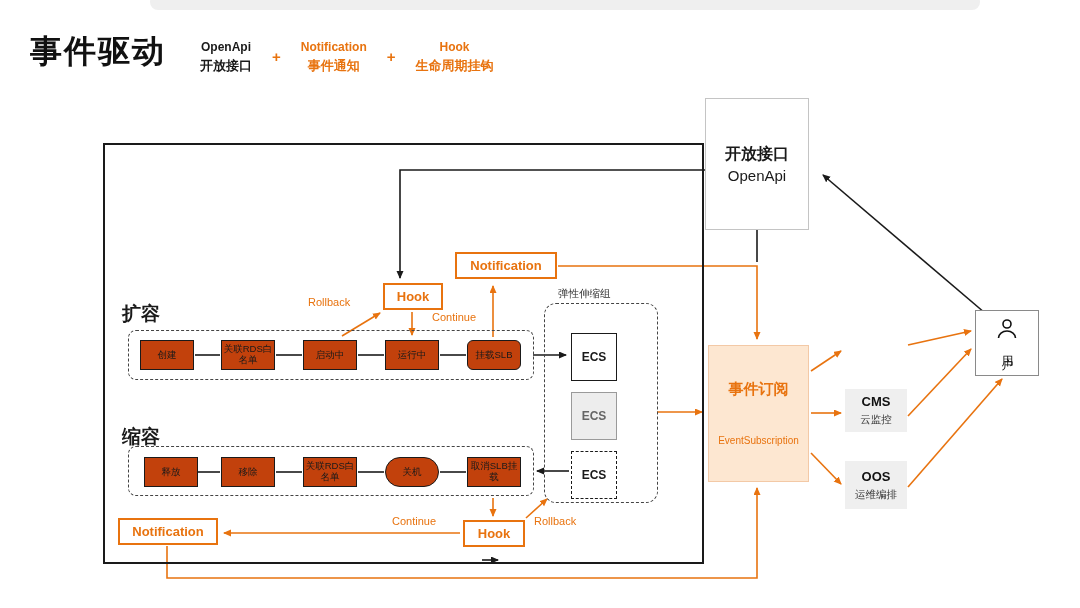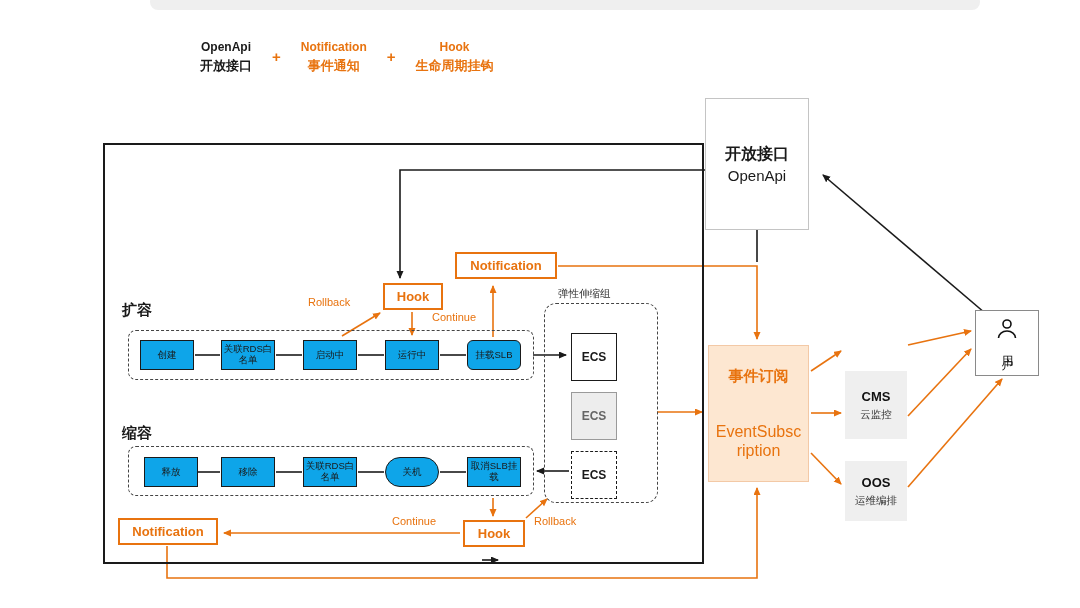--- a/index.html
+++ b/index.html
@@ -13,36 +13,36 @@
   .lg-item{display:flex;flex-direction:column;align-items:center;gap:3px;}
   .lg-en{font-size:12px;font-weight:bold;}
   .lg-zh{font-size:13px;font-weight:bold;}
   .lg-plus{font-size:15px;font-weight:bold;color:#E8730F;margin-top:8px;}
   .orange{color:#E8730F;}
   .mainrect{position:absolute;left:103px;top:143px;width:597px;height:417px;border:2px solid #1a1a1a;}
   .openapi-box{position:absolute;left:705px;top:98px;width:102px;height:130px;border:1px solid #c4c4c4;background:#fff;
     display:flex;flex-direction:column;align-items:center;justify-content:center;gap:2px;}
   .openapi-zh{font-size:16px;font-weight:bold;}
   .openapi-en{font-size:15px;}
-  .seclabel{position:absolute;font-size:15px;font-weight:bold;}
+  .seclabel{position:absolute;font-size:19px;font-weight:bold;}
   .dashed{position:absolute;border:1.2px dashed #444;border-radius:8px;}
-  .step{position:absolute;width:54px;height:30px;border:1.5px solid #1a1a1a;background:#0ea5e9;
+  .step{position:absolute;width:54px;height:30px;border:1.5px solid #1a1a1a;background:#c2410c;
     display:flex;align-items:center;justify-content:center;text-align:center;font-size:9.5px;line-height:1.15;padding:1px;box-sizing:border-box;}
   .grouplabel{position:absolute;left:558px;top:287px;font-size:10.5px;color:#333;}
   .ecs{position:absolute;left:571px;width:46px;height:48px;border:1.5px solid #1a1a1a;background:#fff;
     display:flex;align-items:center;justify-content:center;font-size:12px;font-weight:600;box-sizing:border-box;}
   .ecs.gray{background:#ededed;border-color:#9a9a9a;color:#666;}
   .ecs.dash{border-style:dashed;}
   .obox{position:absolute;border:2px solid #E8730F;color:#E8730F;font-weight:bold;background:#fff;
     display:flex;align-items:center;justify-content:center;font-size:13px;box-sizing:border-box;}
   .flabel{position:absolute;color:#E8730F;font-size:11px;}
   .es-box{position:absolute;left:708px;top:345px;width:101px;height:137px;background:#FDE7D1;border:1px solid #f3c9a6;
     color:#E8730F;display:flex;flex-direction:column;align-items:center;justify-content:center;text-align:center;padding:0 6px;box-sizing:border-box;gap:3px;}
   .es-title{font-size:15px;font-weight:bold;}
-  .es-sub{font-size:16px;word-break:break-all;line-height:1.2;margin-top:33px;}
+  .es-sub{font-size:10px;word-break:break-all;line-height:1.2;margin-top:33px;}
   .svc{position:absolute;left:845px;width:62px;background:#efefef;display:flex;flex-direction:column;align-items:center;justify-content:center;gap:4px;}
   .svc-name{font-size:13px;font-weight:bold;color:#111;}
   .svc-desc{font-size:10.5px;color:#333;}
   .user-box{position:absolute;left:975px;top:310px;width:64px;height:66px;border:1px solid #8a8a8a;background:#fff;
     display:flex;flex-direction:column;align-items:center;padding-top:7px;gap:2px;box-sizing:border-box;}
   .user-label{writing-mode:vertical-rl;font-size:12px;letter-spacing:2px;color:#111;}
   svg.wires{position:absolute;left:0;top:0;z-index:1;}
   .stage > div, .stage > h1{z-index:2;}
 </style>
 </head>
@@ -89,20 +89,21 @@
       <path d="M811 413 H841" marker-end="url(#ao)"></path>
       <path d="M811 453 L841 484" marker-end="url(#ao)"></path>
       <path d="M908 345 L971 331" marker-end="url(#ao)"></path>
       <path d="M908 416 L971 349" marker-end="url(#ao)"></path>
       <path d="M908 487 L1002 379" marker-end="url(#ao)"></path>
     </g>
   </svg>
 
   <div class="top-strip"></div>
 
+  <h1 class="title">事件驱动</h1>
 
   <div class="legend">
     <div class="lg-item">
       <div class="lg-en">OpenApi</div>
       <div class="lg-zh">开放接口</div>
     </div>
     <div class="lg-plus">+</div>
     <div class="lg-item orange">
       <div class="lg-en">Notification</div>
       <div class="lg-zh">事件通知</div>
@@ -153,25 +154,25 @@
   <div class="flabel" style="left:308px;top:296px;">Rollback</div>
   <div class="flabel" style="left:432px;top:311px;">Continue</div>
   <div class="flabel" style="left:392px;top:515px;">Continue</div>
   <div class="flabel" style="left:534px;top:515px;">Rollback</div>
 
   <div class="es-box">
     <div class="es-title">事件订阅</div>
     <div class="es-sub">EventSubscription</div>
   </div>
 
-  <div class="svc" style="top:371px;height:68px;">
+  <div class="svc" style="top:389px;height:43px;">
     <div class="svc-name">CMS</div>
     <div class="svc-desc">云监控</div>
   </div>
-  <div class="svc" style="top:461px;height:60px;">
+  <div class="svc" style="top:461px;height:48px;">
     <div class="svc-name">OOS</div>
     <div class="svc-desc">运维编排</div>
   </div>
 
   <div class="user-box">
     <span>
       <svg width="22" height="22" viewBox="0 0 22 22" fill="none" stroke="#111" stroke-width="1.6">
         <circle cx="11" cy="6" r="4"></circle>
         <path d="M2.5 20 a8.5 7 0 0 1 17 0"></path>
       </svg>

